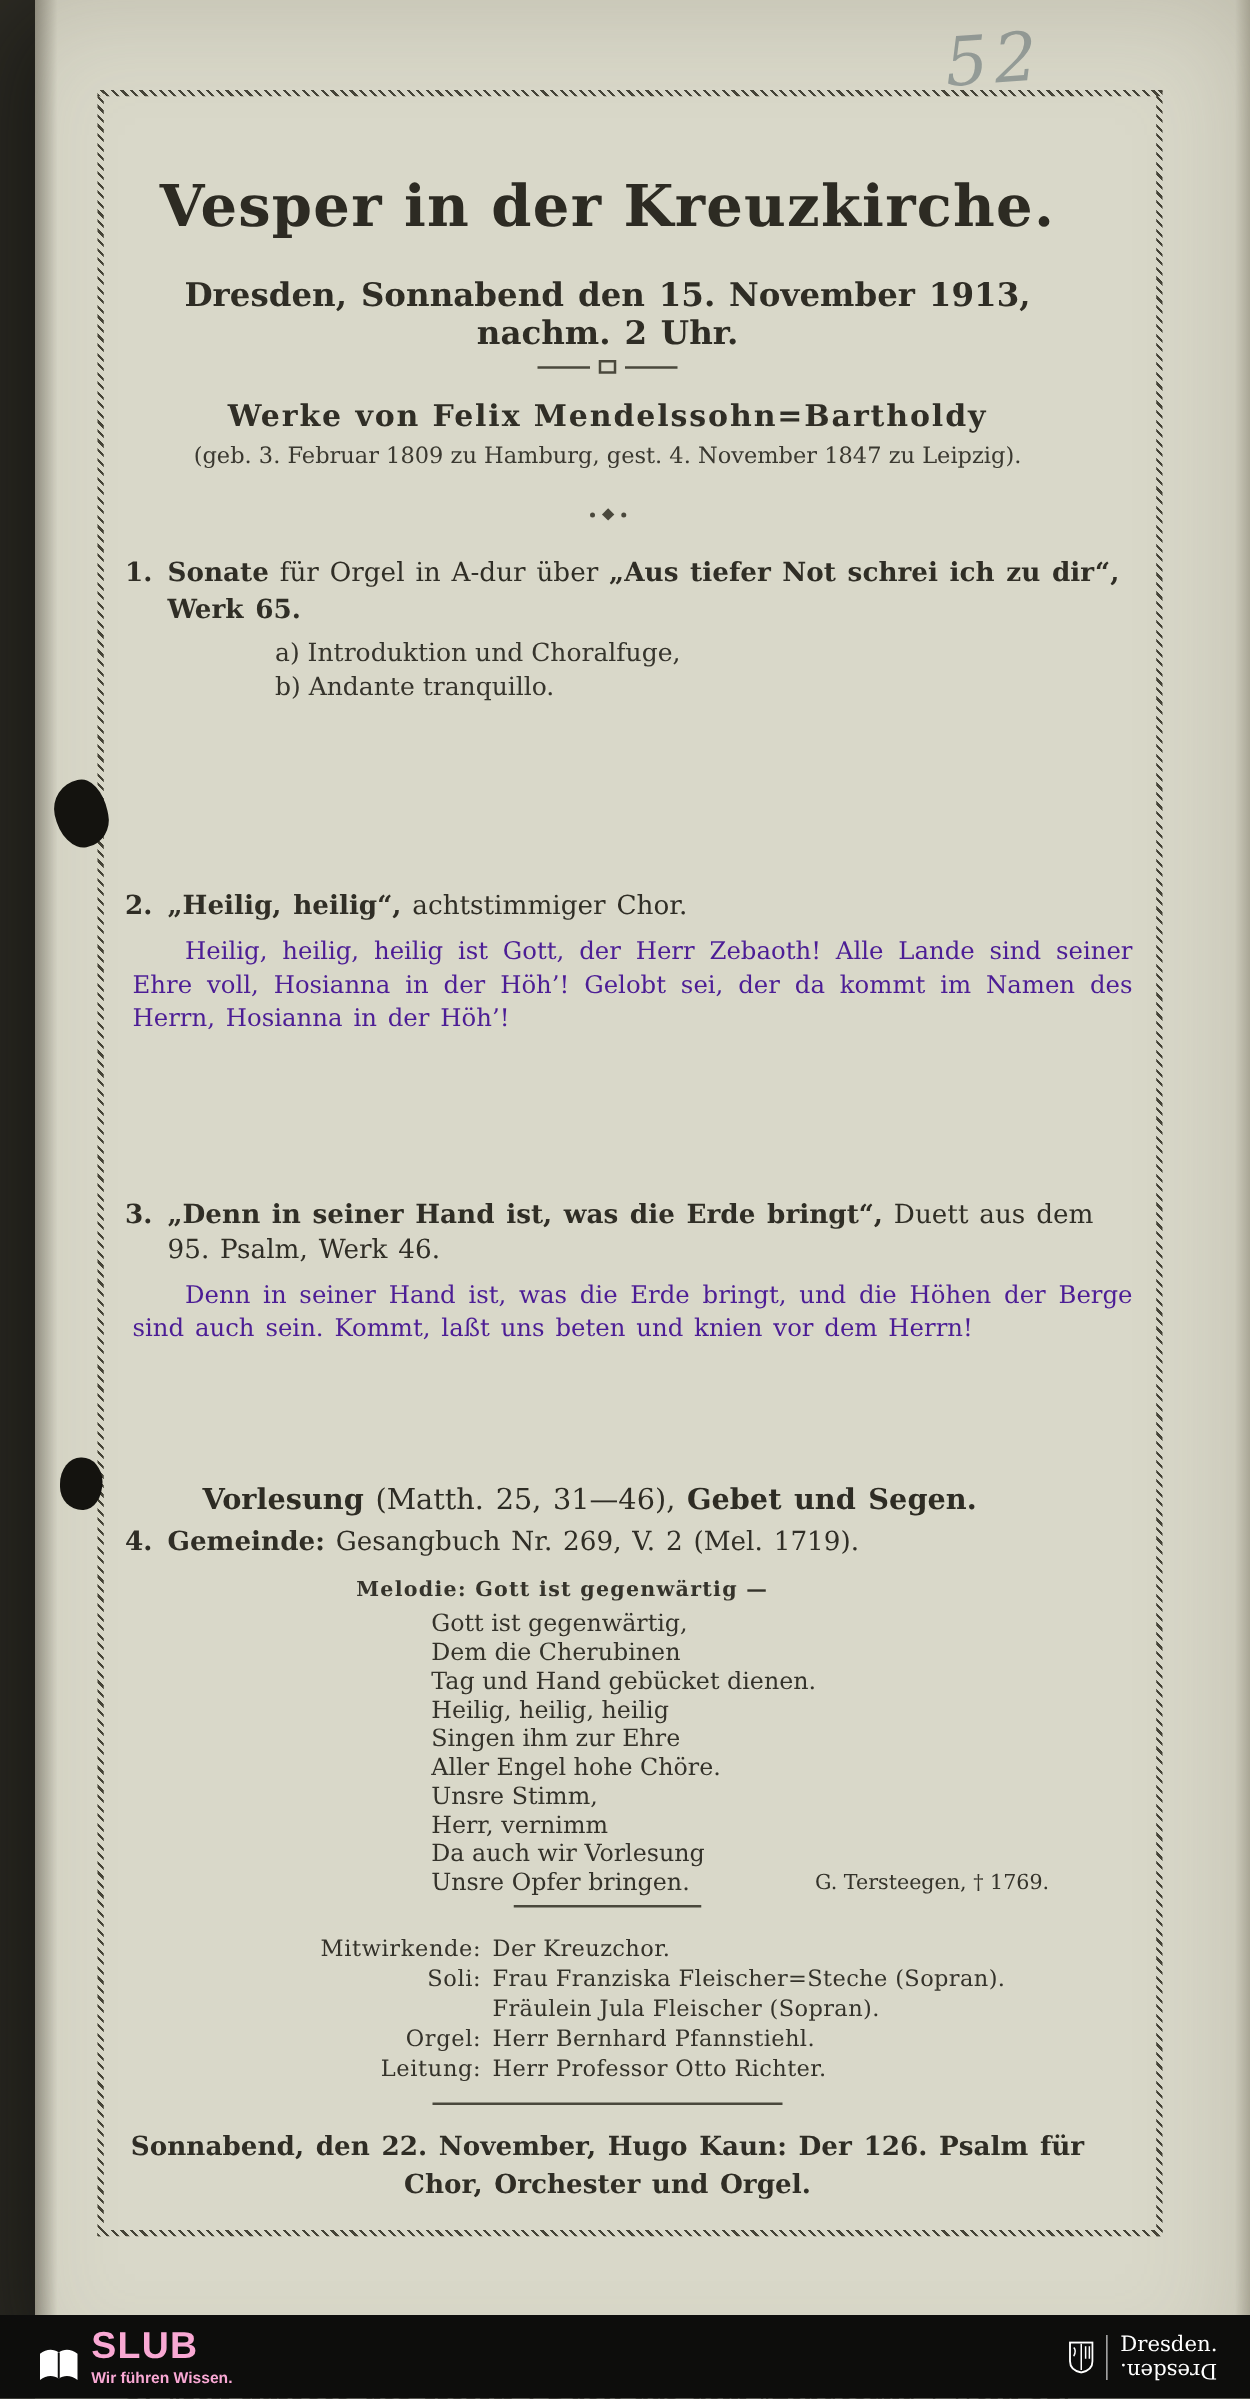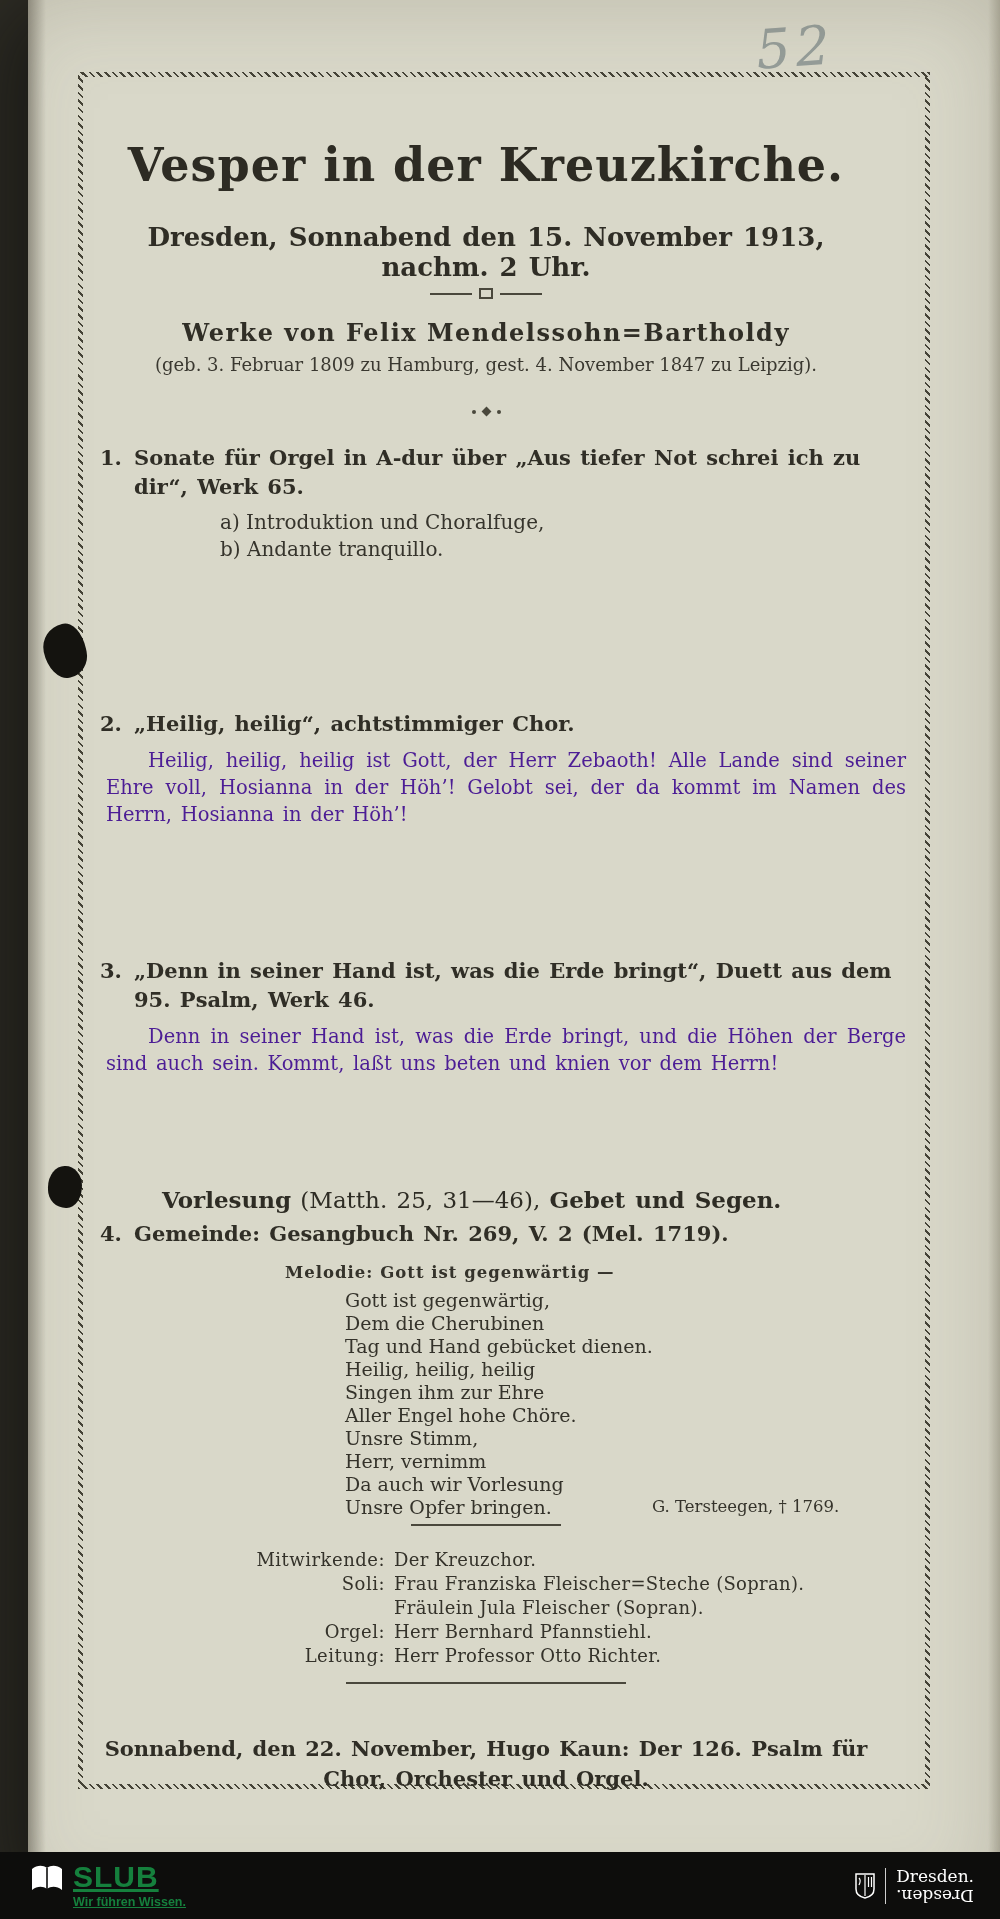--- a/index.html
+++ b/index.html
@@ -60,21 +60,21 @@
   .orn { display:flex; align-items:center; justify-content:center; gap:7px; }
   .orn-line    { width:42px; height:2px; background:#4a483c; }
   .orn-sq      { width:10px; height:7px; border:2px solid #4a483c; }
   .orn-dot     { width:4px; height:4px; background:#4a483c; border-radius:50%; }
   .orn-diamond { width:7px; height:7px; background:#4a483c; transform:rotate(45deg); }
 
   .item { padding-left:34px; position:relative; }
   .item .num { position:absolute; left:0; top:1px; font-size:21px; font-weight:700; color:#2f2d25; }
   .head { font-size:21px; line-height:1.33; color:#302e26; word-spacing:2px; }
   .head .b { font-weight:700; }
-  .head .r { font-weight:700;margin-top:44px; }
+  .head .r { font-weight:400;margin-top:44px; }
   .para { margin:9px 0 0 -28px; font-size:19.5px; line-height:1.38; text-align:justify;
           text-indent:42px; word-spacing:2.5px; color:#4c1d95; }
   .sublines { margin-top:7px; margin-left:86px; font-size:20px; line-height:1.34; color:#36342c; }
 
   .melody { margin:14px 0 0 151px; font-size:16.5px; letter-spacing:1px; color:#35332b; font-weight:700; }
   .hymn { position:relative; margin:7px 0 0 211px; font-size:19px; line-height:23px; color:#34322a; }
   .hymn-attr { position:absolute; left:307px; bottom:1px; font-size:16.5px; white-space:nowrap; color:#35332b; }
 
   .vorlesung { padding-left:62px; font-size:23px; color:#2e2c24; word-spacing:2px; }
   .vorlesung .b { font-weight:700; }
@@ -83,27 +83,27 @@
   .rule { height:2px; background:#4a483c; }
   .rule-1 { width:150px; margin-left:311px; }
   .rule-2 { width:280px; margin-left:246px; }
 
   .perf { font-size:18px; color:#34322a; }
   .perf-row { display:flex; line-height:24px; }
   .perf-label { width:285px; text-align:right; letter-spacing:.5px; white-space:pre; }
   .perf-value { margin-left:9px; letter-spacing:.3px; }
 
   .announce { text-align:center; font-size:21px; font-weight:700; line-height:1.42;
-              word-spacing:2px; color:#2f2d25;margin-top:32px; }
+              word-spacing:2px; color:#2f2d25; }
 
   .footer { position:absolute; left:0; bottom:0; width:1000px; height:67px; background:#0d0d0c;
     display:flex; align-items:center; justify-content:space-between;
     padding:0 26px 0 30px; box-sizing:border-box; z-index:10;
     font-family:"Liberation Sans", sans-serif; }
-  .f-left { display:flex; align-items:flex-start; gap:9px; color:#15803d;text-decoration:underline; }
+  .f-left { display:flex; align-items:flex-end; gap:9px; color:#f9a8d4; }
   .f-col { display:flex; flex-direction:column; }
   .f-slub { font-size:30px; font-weight:700; letter-spacing:1px; line-height:28px; }
   .f-tag  { font-size:12.5px; font-weight:700; margin-top:4px; }
   .f-right { display:flex; align-items:center; gap:10px; color:#ffffff; }
   .f-sep { width:1px; height:36px; background:#cfcfcf; }
   .f-dd { font-family:"DejaVu Serif", serif; font-size:17px; line-height:19px; }
   .f-dd-mirror { transform:rotate(180deg); }
 </style>
 </head>
 <body>

